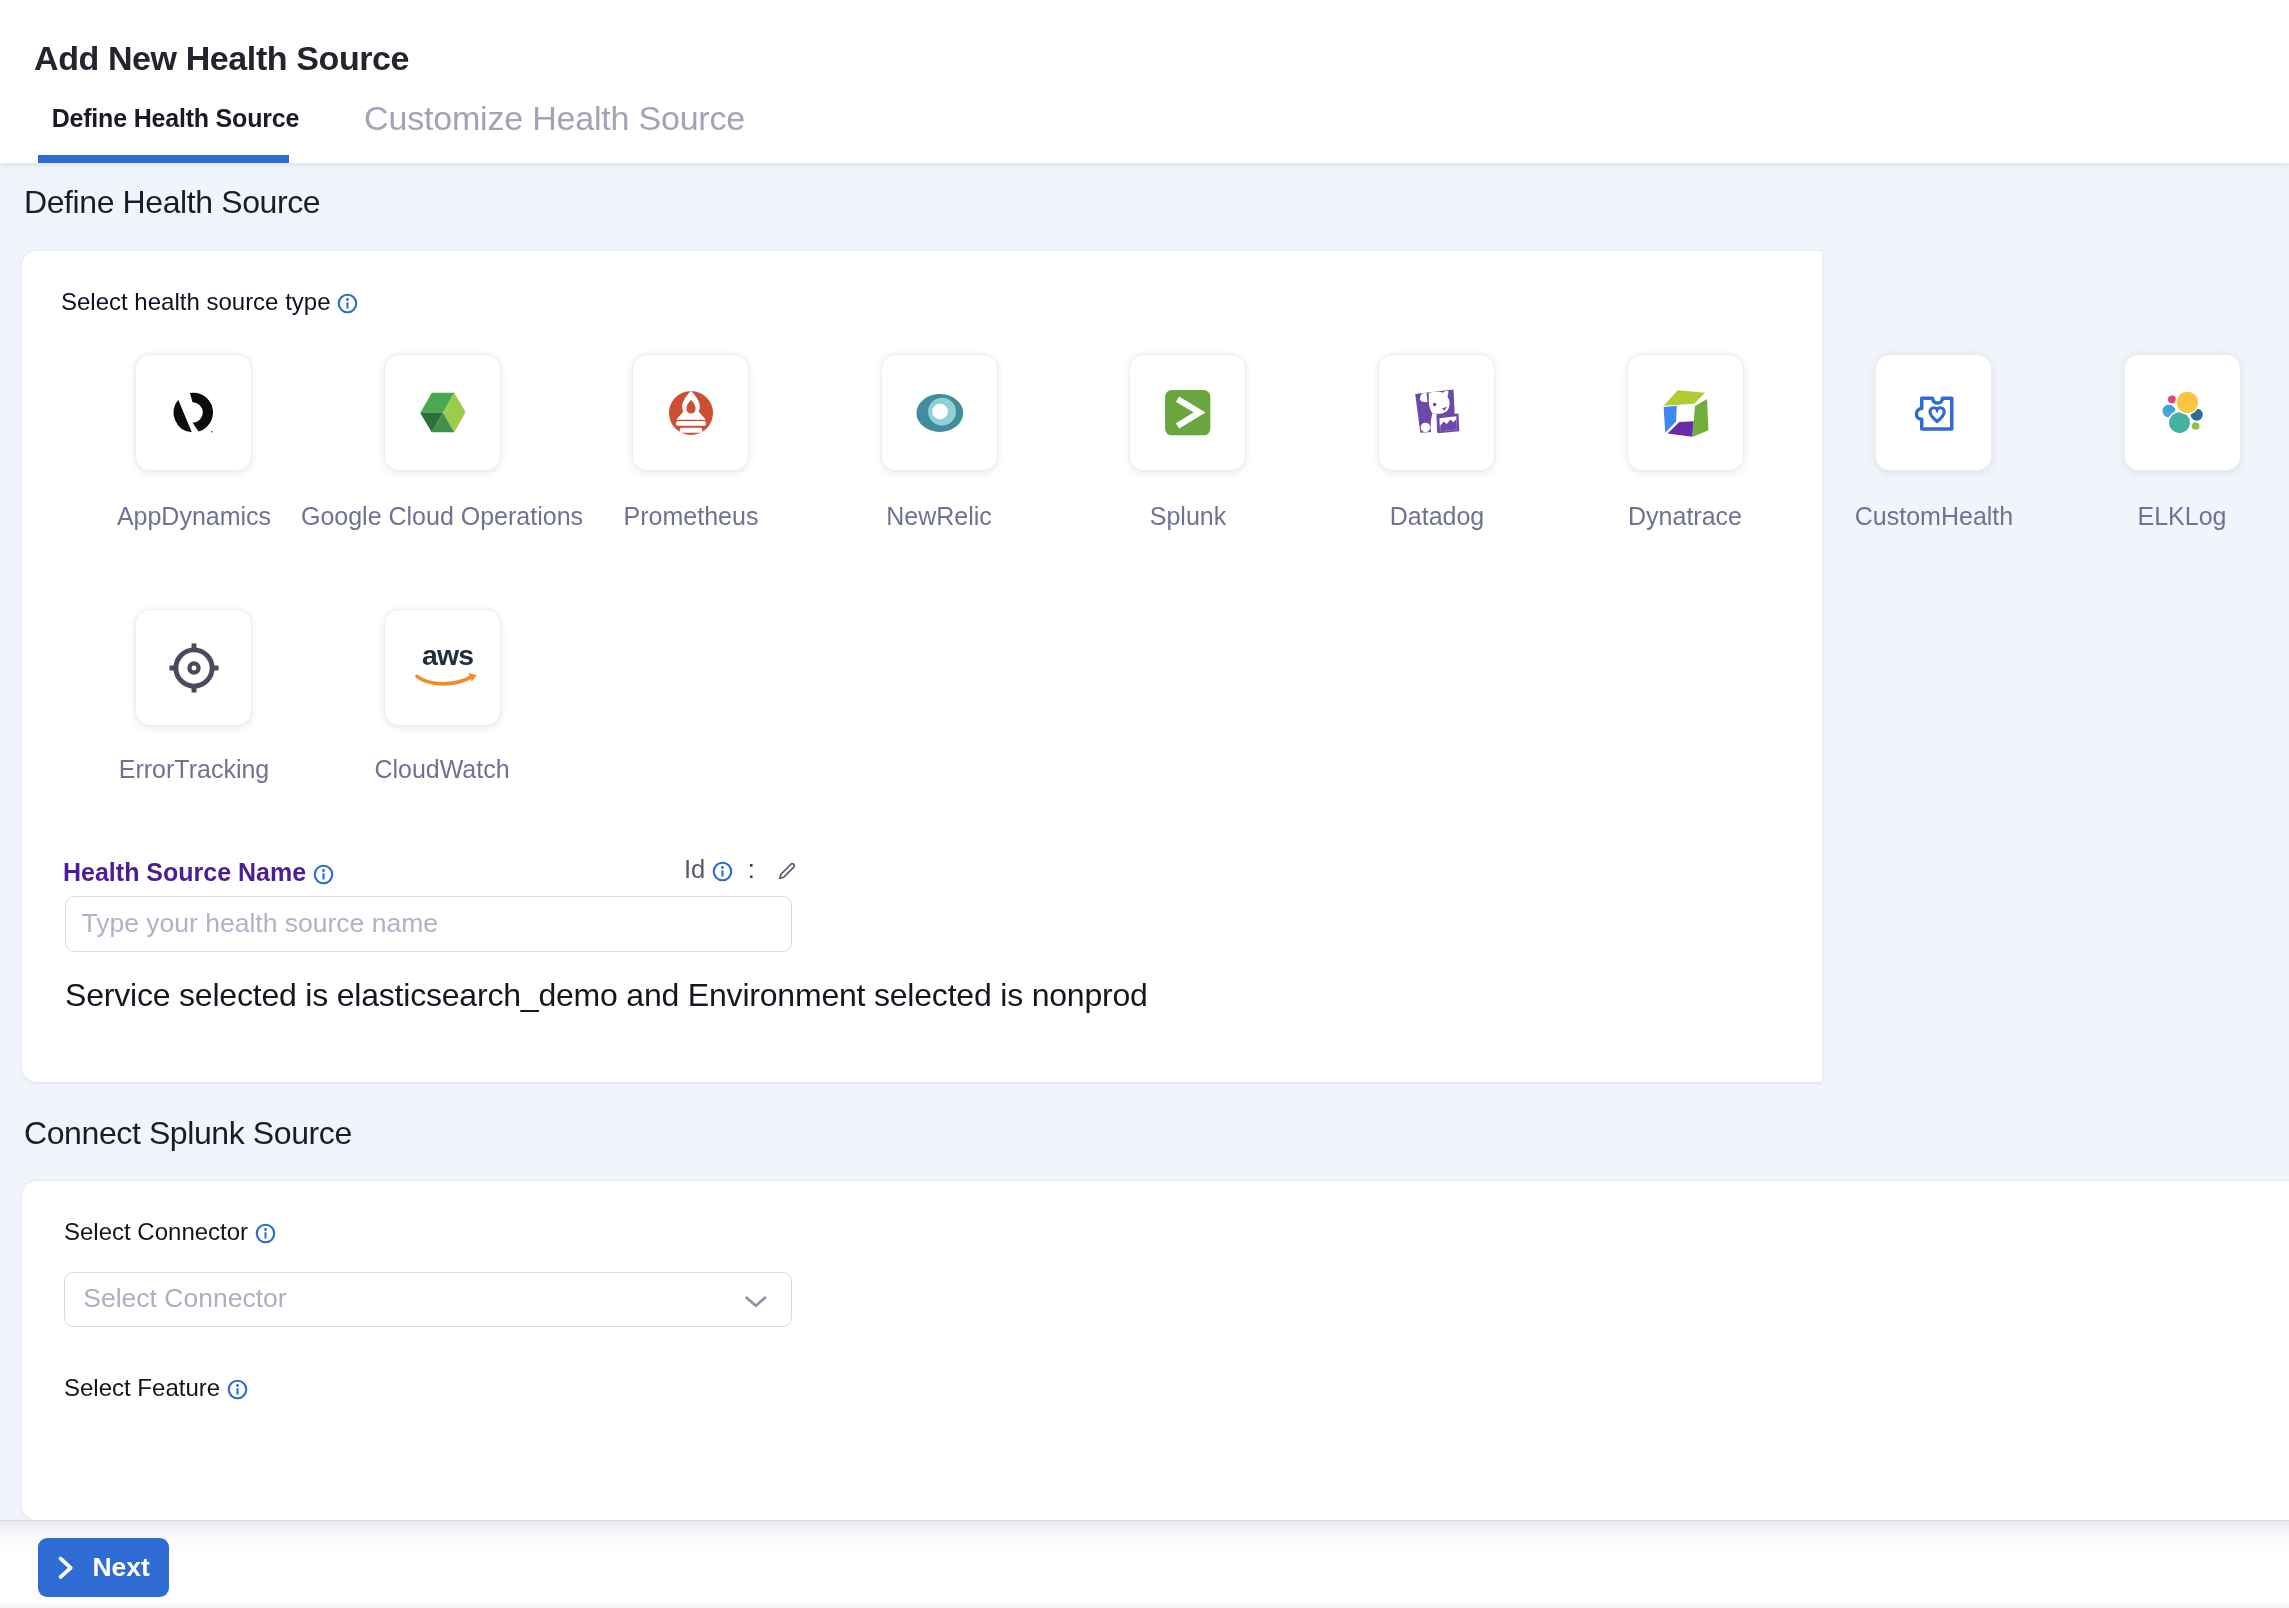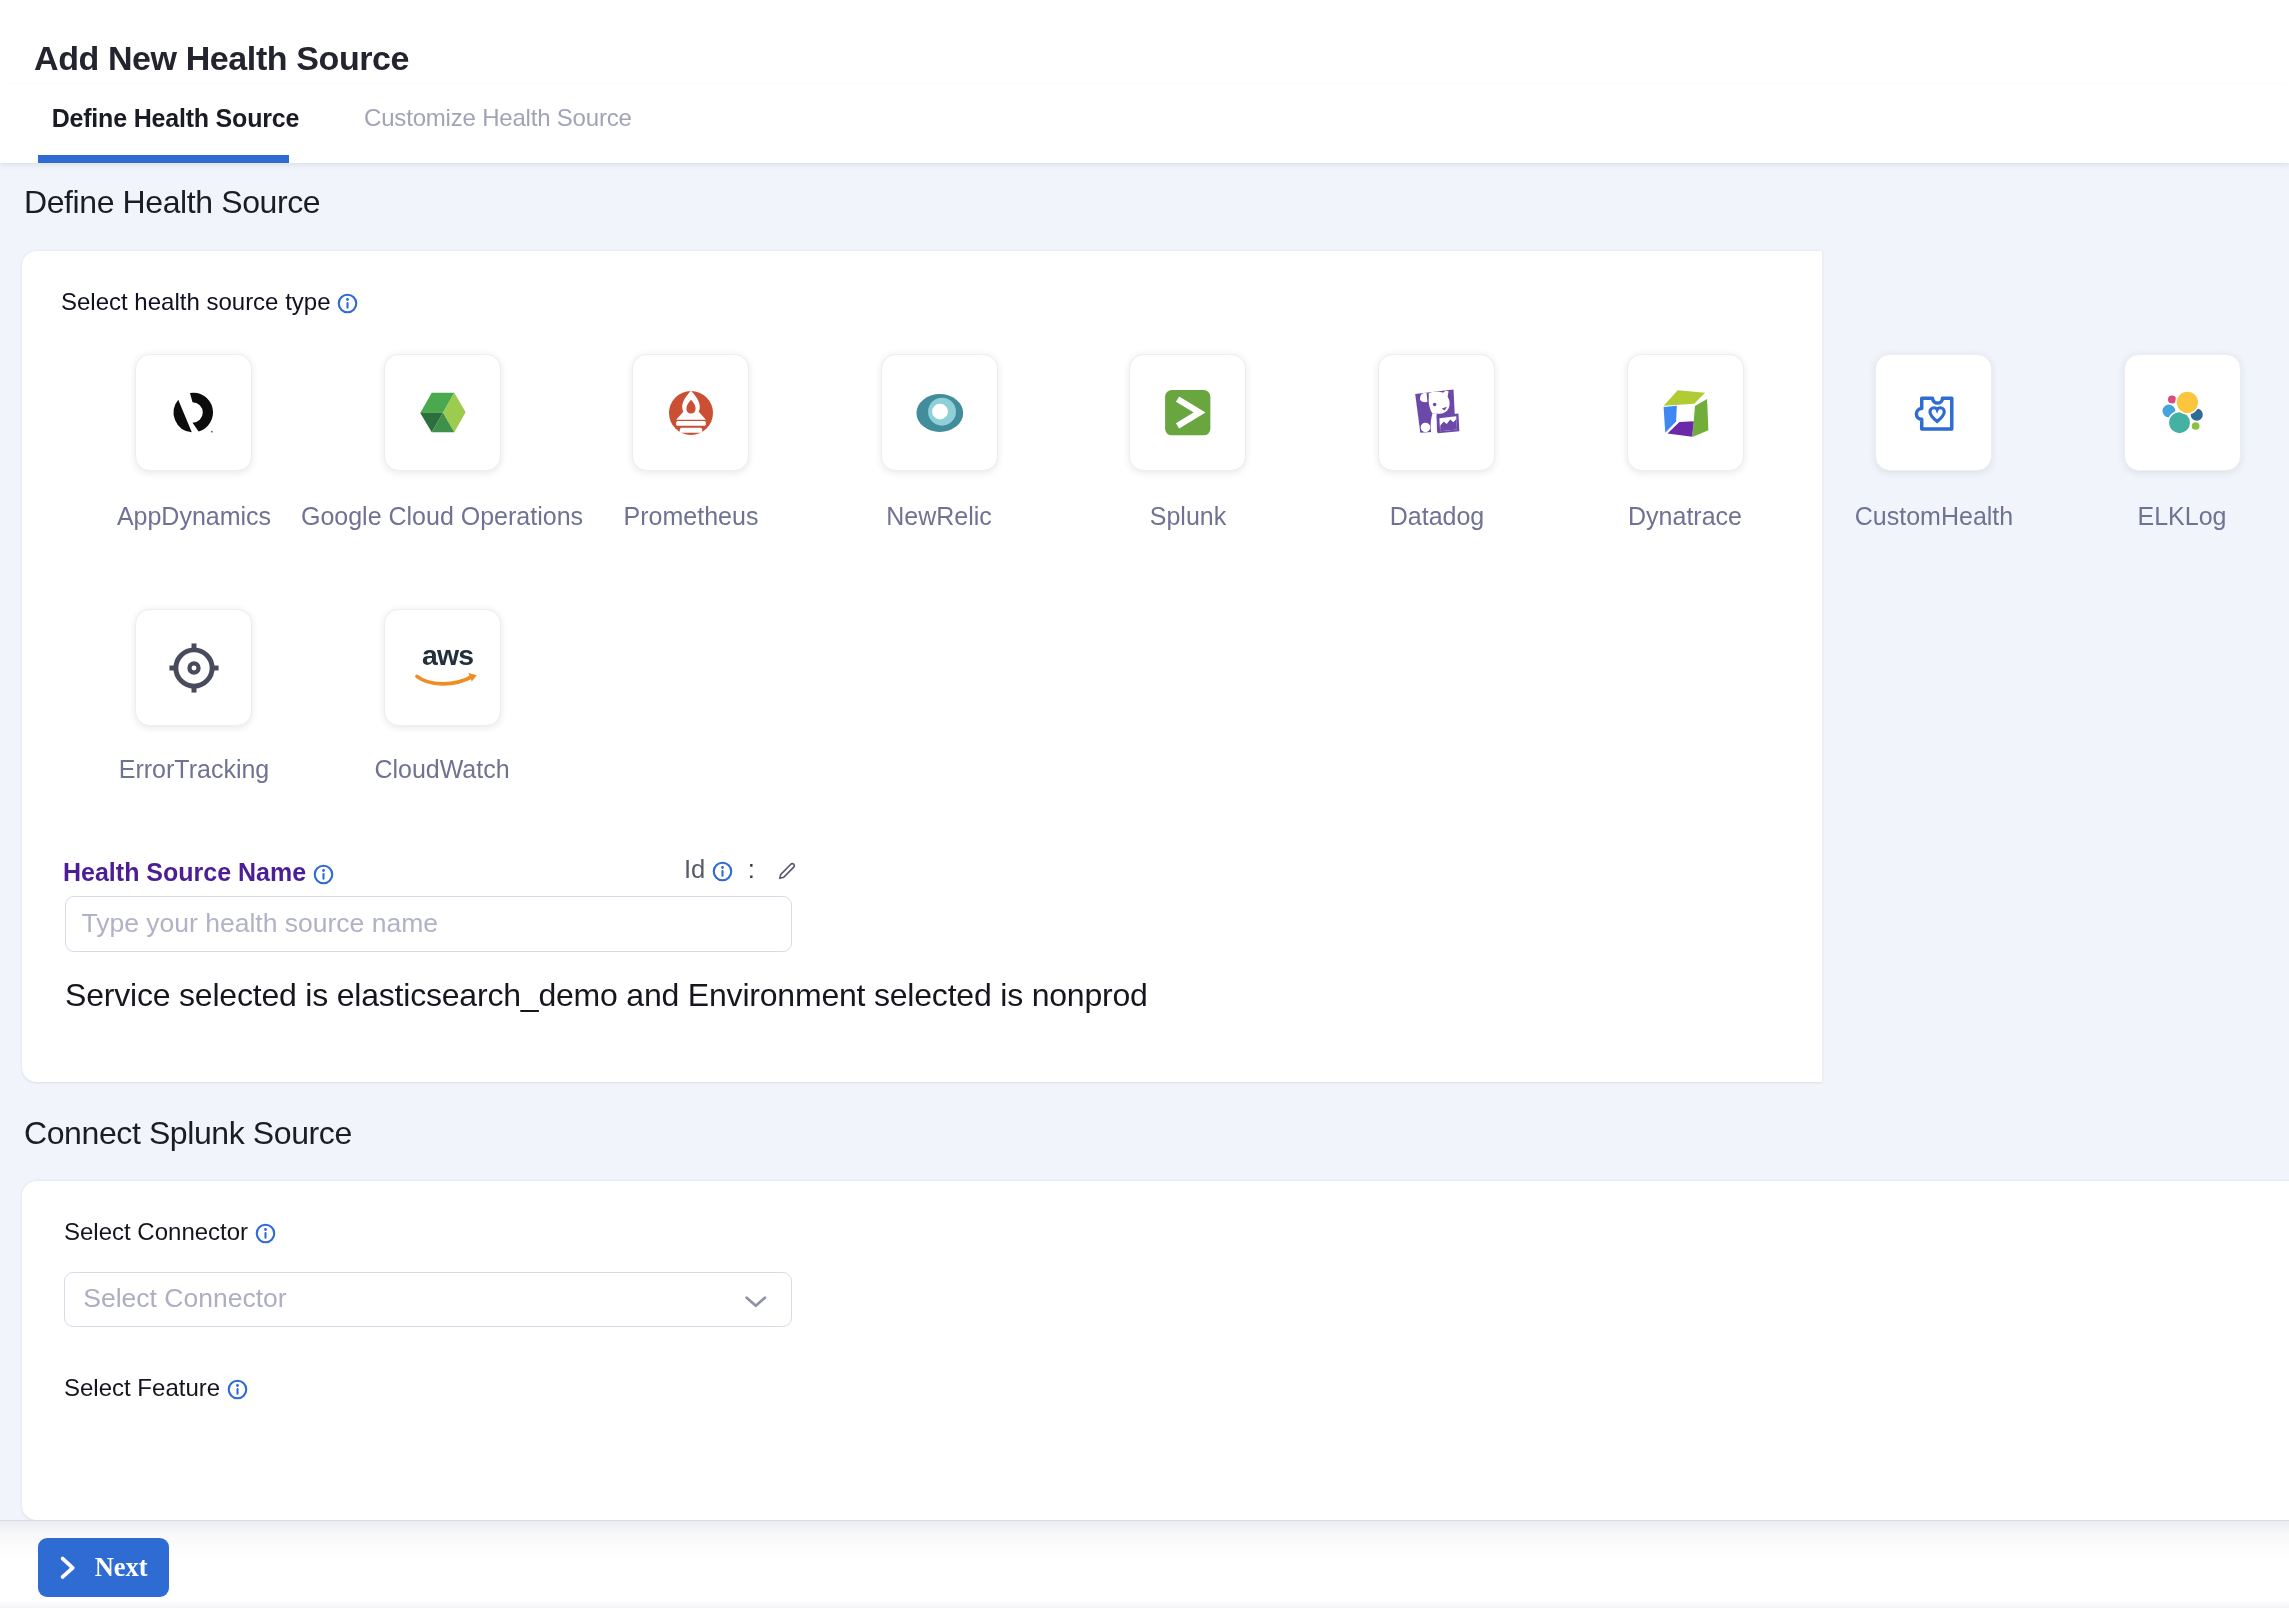--- a/index.html
+++ b/index.html
@@ -6,21 +6,21 @@
 html,body { width:2290px; height:1608px; font-family:"Liberation Sans", sans-serif; background:#fff; overflow:hidden; }
 .page { position:relative; width:2290px; height:1608px; }
 
 
 .hdr { position:absolute; left:0; top:0; width:2290px; height:82px; background:#fff; border-bottom:1.8px solid #e4e5ec;margin-top:23px; }
 .hdr h1 { position:absolute; left:34px; top:15.5px; font-size:34px; font-weight:bold; color:#23242e; letter-spacing:-0.4px; }
 
 
 .tabs { position:absolute; left:0; top:84px; width:2290px; height:79px; background:#fff; box-shadow:0 2.7px 5.5px rgba(40,48,80,0.10); z-index:5; }
 .tab1 { position:absolute; left:38px; top:0; height:79px; line-height:68px; width:251px; padding-left:13.7px; white-space:nowrap; overflow:visible; font-size:25px; font-weight:bold; color:#1a1b25; border-bottom:8.2px solid #2e6bd2; letter-spacing:-0.2px; }
-.tab2 { position:absolute; left:355px; top:0; height:79px; line-height:68px; padding:0 9.1px; font-size:24px; color:#a2a3b7; letter-spacing:-0.2px; }
+.tab2 { position:absolute; left:355px; top:0; height:79px; line-height:68px; padding:0 9.1px; font-size:34px; color:#a2a3b7; letter-spacing:-0.2px; }
 
 
 .content { position:absolute; left:0; top:163px; width:2290px; height:1357px; background:#f1f5fb; }
 .h2a { position:absolute; left:24px; top:184px; font-size:32px; font-weight:normal; color:#1b1c26; letter-spacing:-0.4px; }
 .h2b { position:absolute; left:24px; top:1115px; font-size:32px; font-weight:normal; color:#1b1c26; letter-spacing:-0.4px; }
 
 .card1 { position:absolute; left:22px; top:251px; width:1800px; height:831px; background:#fff; border-radius:14.6px 0 0 14.6px; box-shadow:0 0.9px 2.7px rgba(40,41,61,0.12); }
 .card2 { position:absolute; left:22px; top:1181px; width:2268px; height:339px; background:#fff; border-radius:14.6px 0 0 14.6px; box-shadow:0 0.9px 2.7px rgba(40,41,61,0.12); }
 
 .lbl-type { position:absolute; left:39px; top:37px; font-size:24px; color:#101120; }
@@ -35,21 +35,21 @@
 .inp { position:absolute; left:43px; top:645px; width:727px; height:56px; background:#fff; border:1.8px solid #d9dae8; border-radius:9px; font-size:26.5px; color:#b1b2c6; line-height:52px; padding-left:15.5px; }
 .svc { position:absolute; left:43px; top:726px; font-size:32px; letter-spacing:-0.2px; color:#15161e; }
 
 
 .lblc { position:absolute; left:42px; font-size:24px; color:#15161d; }
 .sel { position:absolute; left:42px; width:728px; height:55px; background:#fff; border:1.8px solid #d9dae8; border-radius:9.1px; font-size:26.5px; color:#adaec2; line-height:51px; padding-left:18.3px; }
 .chev { position:absolute; right:22px; top:21px; }
 
 
 .footer { position:absolute; left:0; top:1520px; width:2290px; height:89px; border-top:0.9px solid #d9dbe1; background:linear-gradient(180deg,#eaebef 0px,#f8f8fa 12.8px,#ffffff 37px,#ffffff 79px,#f2f2f5 89px); }
-.nextbtn { position:absolute; left:38px; top:17.4px; width:131px; height:59px; background:#2e6bd2; border-radius:9.1px; color:#fff; font-size:26.5px; font-weight:bold; display:flex; align-items:center; justify-content:center; gap:17px;font-family:Liberation Serif, serif; }
+.nextbtn { position:absolute; left:38px; top:17.4px; width:131px; height:59px; background:#2e6bd2; border-radius:9.1px; color:#fff; font-size:26.5px; font-weight:bold; display:flex; align-items:center; justify-content:center; gap:17px; }
 
 .info { display:inline-block; vertical-align:-3.7px; }
 </style>
 </head>
 <body>
 <div class="page">
   <div class="content"></div>
 
   <div class="hdr">
       <h1>Add New Health Source</h1>

